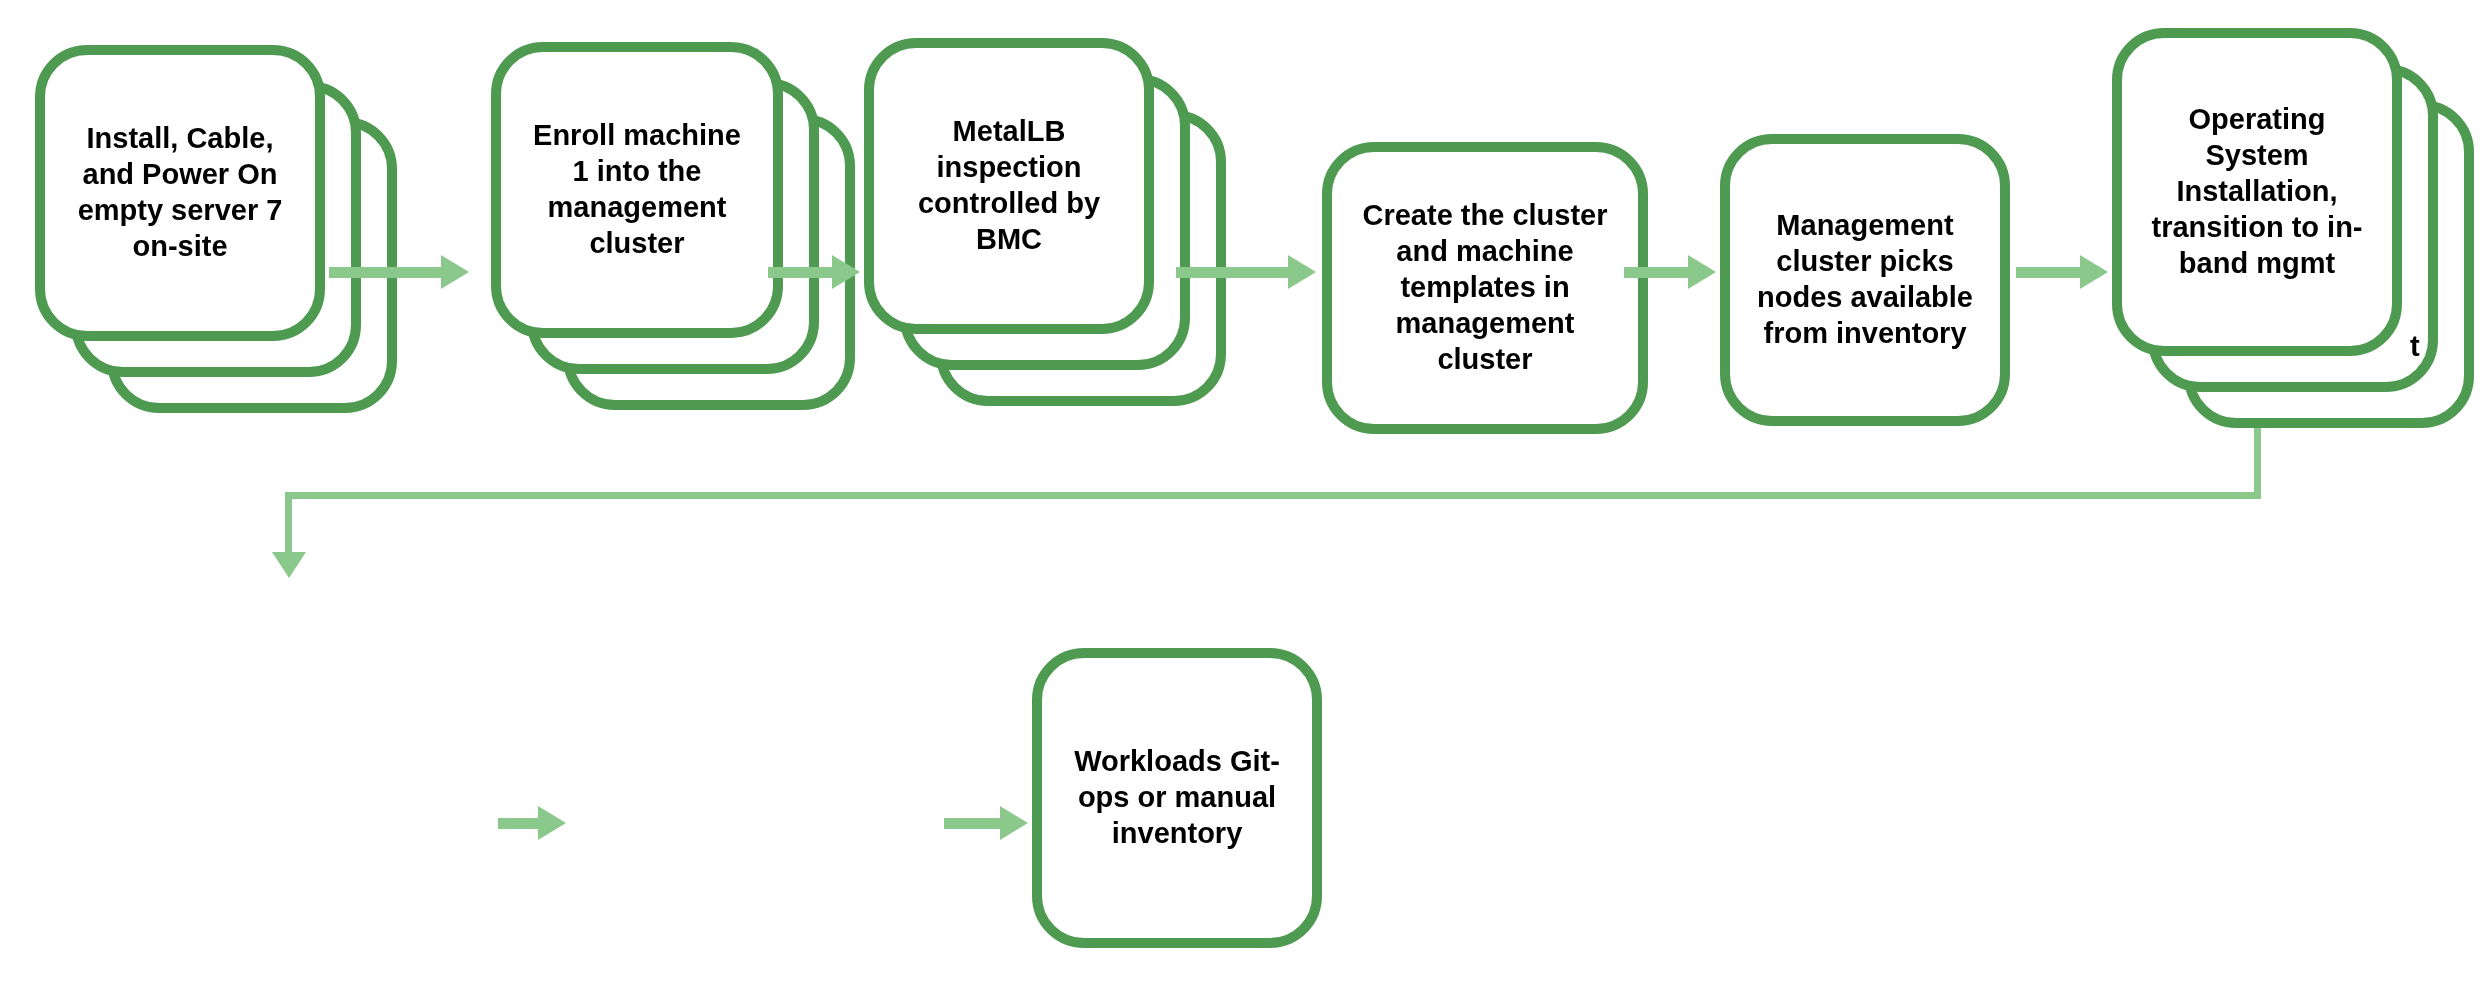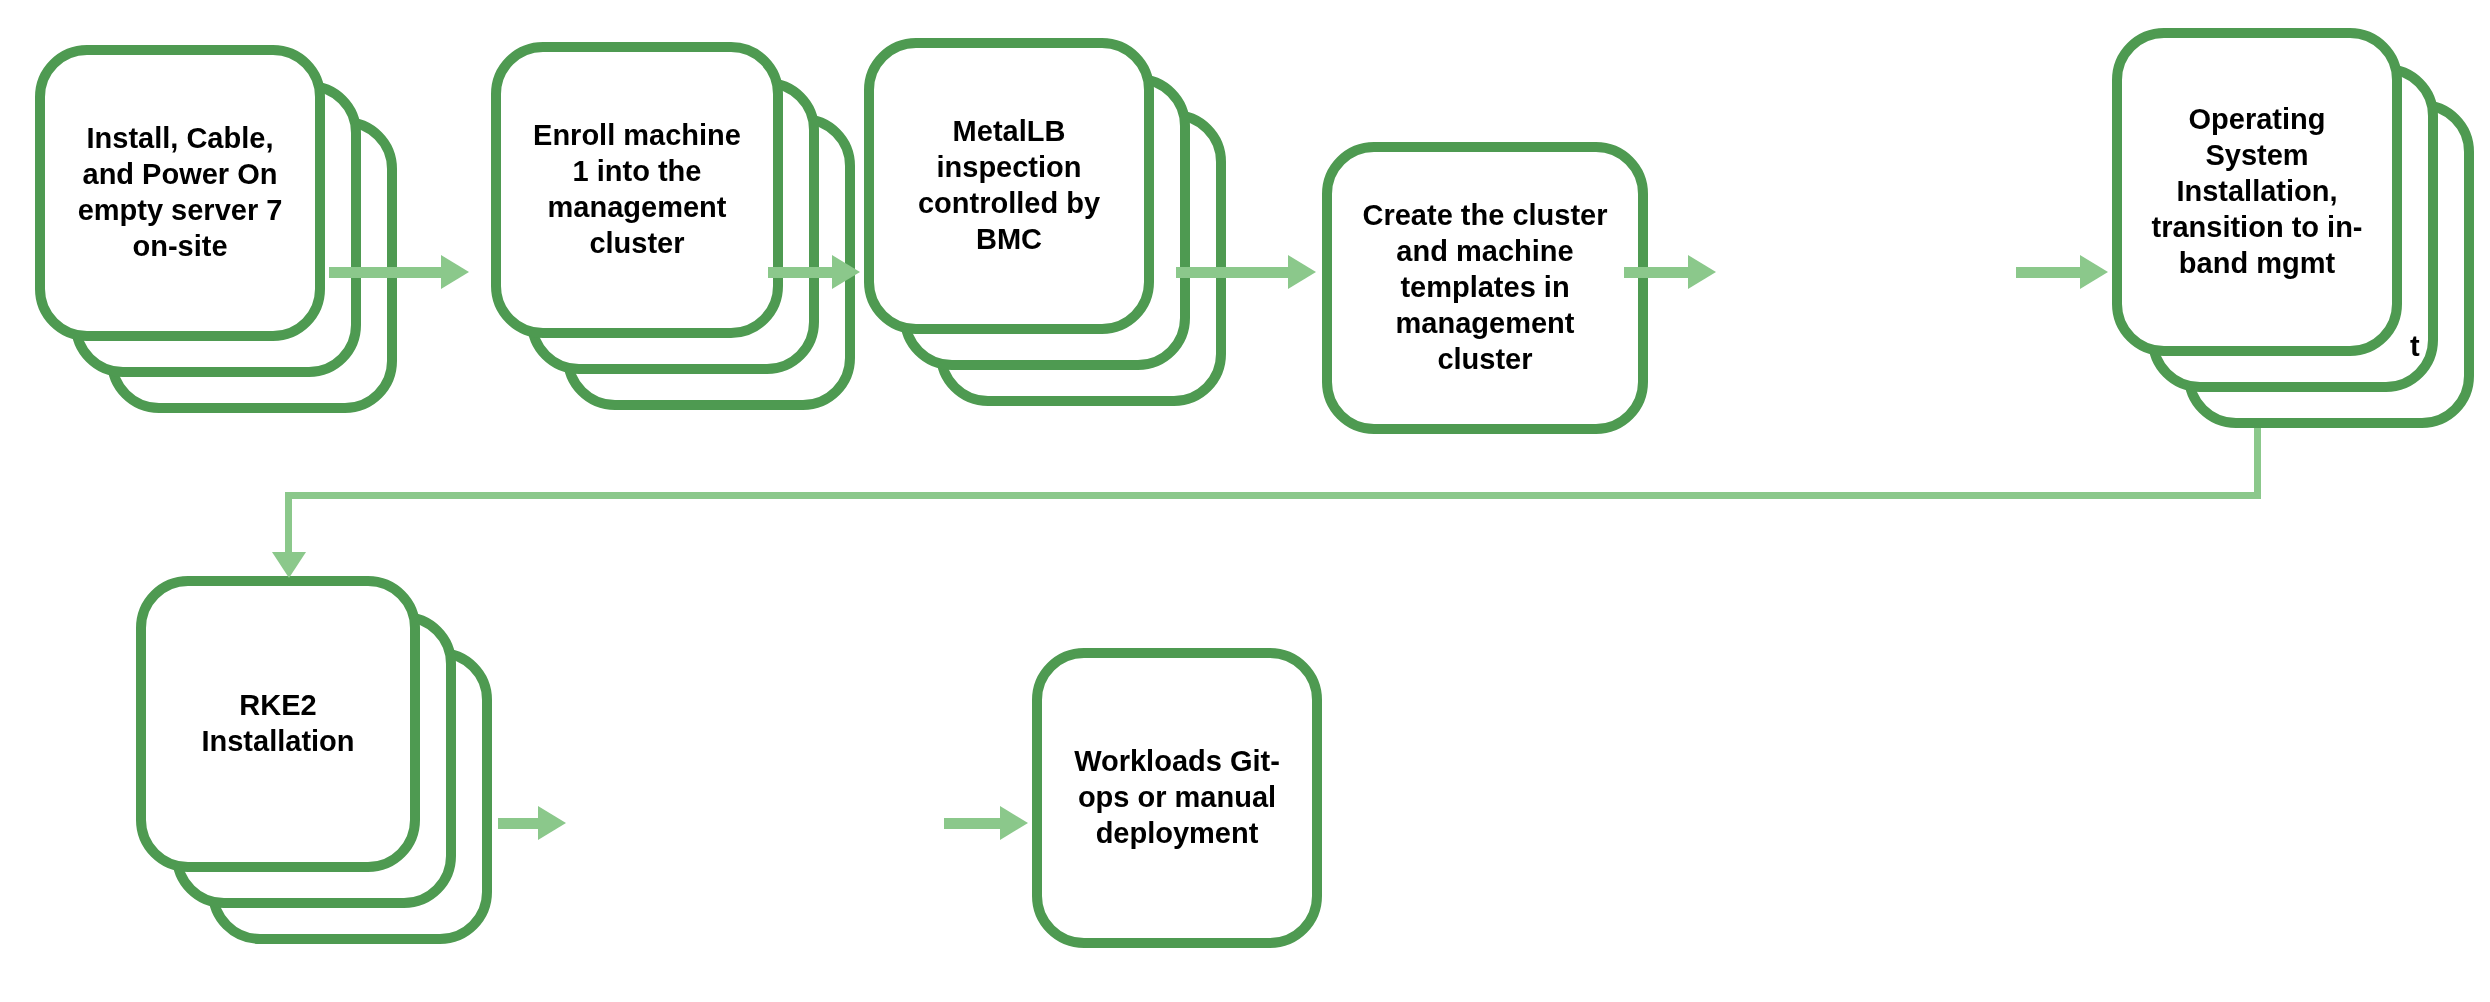--- a/index.html
+++ b/index.html
@@ -110,20 +110,25 @@
     <div class="card front">
       <div class="label">Create the cluster and machine templates in management cluster</div>
     </div>
   </div>
 
   <div class="harrow" style="left:1624px; top:255px; width:92px">
     <div class="shaft"></div>
     <div class="head"></div>
   </div>
 
+  <div class="node" style="left:1720px; top:134px; width:290px; height:292px">
+    <div class="card front">
+      <div class="label">Management cluster picks nodes available from inventory</div>
+    </div>
+  </div>
 
   <div class="harrow" style="left:2016px; top:255px; width:92px">
     <div class="shaft"></div>
     <div class="head"></div>
   </div>
 
   <div class="node" style="left:2112px; top:28px; width:290px; height:328px">
     <div class="card back2"></div>
     <div class="card back1"></div>
     <div class="card front">
@@ -131,38 +136,31 @@
     </div>
   </div>
 
   <div class="peek" style="left:2410px; top:330px">t</div>
 
   <div class="seg" style="left:2254px; top:428px; width:7px; height:71px"></div>
   <div class="seg" style="left:285px; top:492px; width:1976px; height:7px"></div>
   <div class="seg" style="left:285px; top:492px; width:7px; height:62px"></div>
   <div class="head-down" style="left:272px; top:552px"></div>
 
-  <div class="node" style="left:136px; top:576px; width:284px; height:296px">
-    <div class="card back2"></div>
-    <div class="card back1"></div>
-    <div class="card front">
-      <div class="label">RKE2 Installation</div>
-    </div>
-  </div>
 
   <div class="harrow" style="left:498px; top:806px; width:68px">
     <div class="shaft"></div>
     <div class="head"></div>
   </div>
 
 
   <div class="harrow" style="left:944px; top:806px; width:84px">
     <div class="shaft"></div>
     <div class="head"></div>
   </div>
 
   <div class="node" style="left:1032px; top:648px; width:290px; height:300px">
     <div class="card front">
-      <div class="label">Workloads Git-ops or manual deployment</div>
+      <div class="label">Workloads Git-ops or manual inventory</div>
     </div>
   </div>
 
 </div>
 
 </body></html>

